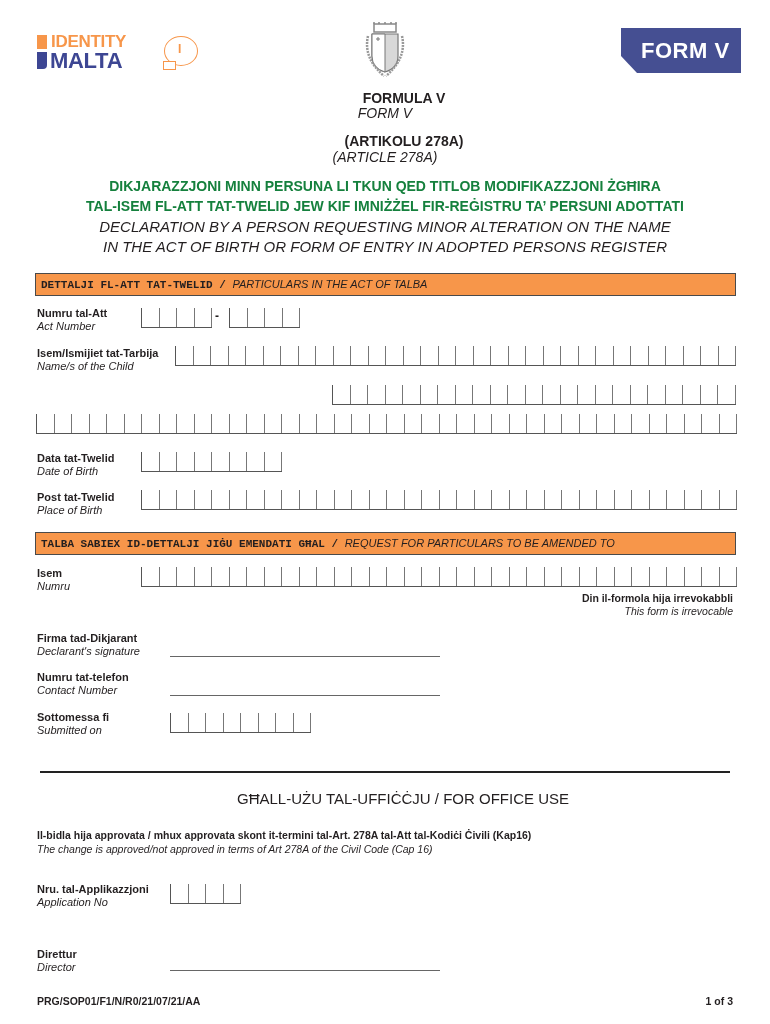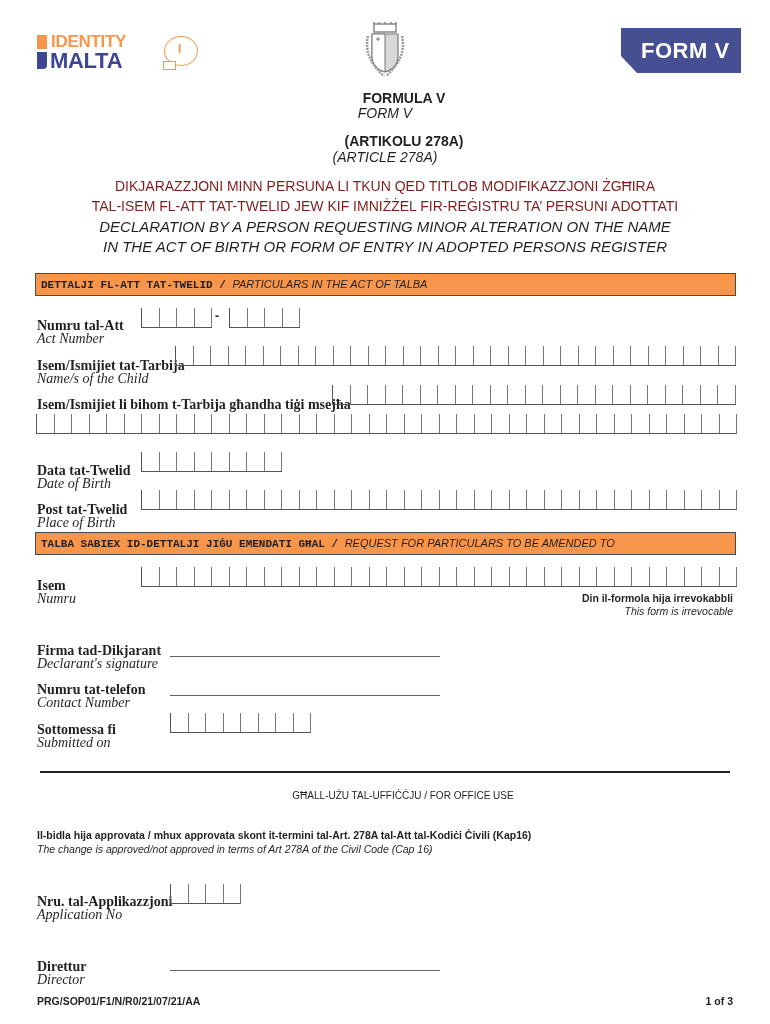--- a/index.html
+++ b/index.html
@@ -16,29 +16,29 @@
   .logo-malta { color: #3d4693; font-size: 22px; line-height: 22px; }
   .id-badge { position: absolute; border: 1.5px solid #f7964a; border-radius: 50%; }
 
   .form-tab { position: absolute; left: 621px; top: 28px; width: 120px; height: 45px; background: #454f92;
     clip-path: polygon(0 0, 100% 0, 100% 100%, 16px 100%, 0 28px); color: #fff; font-family: "Liberation Sans", sans-serif;
     font-weight: bold; font-size: 22px; line-height: 45px; padding-left: 20px; letter-spacing: 0.5px; }
 
   .center { position: absolute; left: 0; width: 770px; text-align: center; }
   .h-bold { font-family: "Liberation Sans", sans-serif; font-weight: bold; font-size: 14px; margin-left: 19px; }
   .h-it { font-family: "Liberation Sans", sans-serif; font-style: italic; font-size: 14px; color: #231f20; }
-  .title-mt { font-family: "Liberation Sans", sans-serif; font-weight: normal; font-size: 14px; line-height: 20px; color: #7f1d1d; }
+  .title-mt { font-family: "Liberation Sans", sans-serif; font-weight: bold; font-size: 14px; line-height: 20px; color: #15803d; }
   .title-en { font-family: "Liberation Sans", sans-serif; font-style: italic; font-size: 15px; line-height: 20px; color: #231f20; }
 
   .section-head { position: absolute; left: 35px; width: 701px; height: 23px; background: #f7964a; border: 1px solid #4a4a4a;
     font-family: "Liberation Sans", sans-serif; font-size: 11px; line-height: 21px; padding-left: 5px; color: #231f20; }
   .section-head .mt { font-weight: bold; font-family: Liberation Mono, monospace; }
   .section-head .en { font-style: italic; }
 
-  .lbl { position: absolute; left: 37px; font-family: Liberation Serif, serif; font-size: 14px; line-height: 13px; color: #231f20; margin-top: 12px; }
+  .lbl { position: absolute; left: 37px; font-family: Liberation Sans, sans-serif; font-size: 11px; line-height: 13px; color: #231f20; }
   .lbl .mt { font-weight: bold; display: block; }
   .lbl .en { font-style: italic; display: block; }
 
   .boxes { position: absolute; height: 20px; display: flex; border-bottom: 1.3px solid #555; border-left: 1.3px solid #555; }
   .boxes .cell { height: 100%; border-right: 1.3px solid #777; }
   .dash { position: absolute; font-family: "Liberation Sans", sans-serif; font-weight: bold; font-size: 12px; }
 
   .line { position: absolute; height: 1px; background: #666; }
   .hr { position: absolute; left: 40px; width: 690px; height: 2px; background: #222; }
 
@@ -134,21 +134,20 @@
     <div class="cell" style="width: 17.5px;"></div>
     <div class="cell" style="width: 17.5px;"></div>
     <div class="cell" style="width: 17.5px;"></div>
     <div class="cell" style="width: 17.5px;"></div>
     <div class="cell" style="width: 17.5px;"></div>
     <div class="cell" style="width: 17.5px;"></div>
     <div class="cell" style="width: 17.5px;"></div>
   </div>
 
 <div class="lbl" style="top:386px;">
-  <span class="mt">Isem/Ismijiet li bihom t-Tarbija għandha tiġi msejħa</span>
 </div>
 <div class="boxes" style="left:332px;top:385px;">
     <div class="cell" style="width: 17.5px;"></div>
     <div class="cell" style="width: 17.5px;"></div>
     <div class="cell" style="width: 17.5px;"></div>
     <div class="cell" style="width: 17.5px;"></div>
     <div class="cell" style="width: 17.5px;"></div>
     <div class="cell" style="width: 17.5px;"></div>
     <div class="cell" style="width: 17.5px;"></div>
     <div class="cell" style="width: 17.5px;"></div>
@@ -337,21 +336,21 @@
     <div class="cell" style="width: 17.5px;"></div>
     <div class="cell" style="width: 17.5px;"></div>
     <div class="cell" style="width: 17.5px;"></div>
     <div class="cell" style="width: 17.5px;"></div>
     <div class="cell" style="width: 17.5px;"></div>
     <div class="cell" style="width: 17.5px;"></div>
   </div>
 
 <div class="hr" style="top:771px;"></div>
 
-<div class="center" style="top:790px;font-family:'Liberation Sans',sans-serif;font-size:10px;padding-left:36px;">GĦALL-UŻU TAL-UFFIĊĊJU  /  FOR OFFICE USE</div>
+<div class="center" style="top:790px;font-family:'Liberation Sans',sans-serif;font-size:15px;padding-left:36px;">GĦALL-UŻU TAL-UFFIĊĊJU  /  FOR OFFICE USE</div>
 
 <div class="small bold" style="left:37px;top:829px;font-weight:bold;">Il-bidla hija approvata / mhux approvata skont it-termini tal-Art. 278A tal-Att tal-Kodiċi Ċivili (Kap16)</div>
 <div class="small it" style="left:37px;top:843px;">The change is approved/not approved in terms of Art 278A of the Civil Code (Cap 16)</div>
 
 <div class="lbl" style="top:883px;">
   <span class="mt">Nru. tal-Applikazzjoni</span>
   <span class="en">Application No</span>
 </div>
 <div class="boxes" style="left:170px;top:884px;">
     <div class="cell" style="width: 17.5px;"></div>

